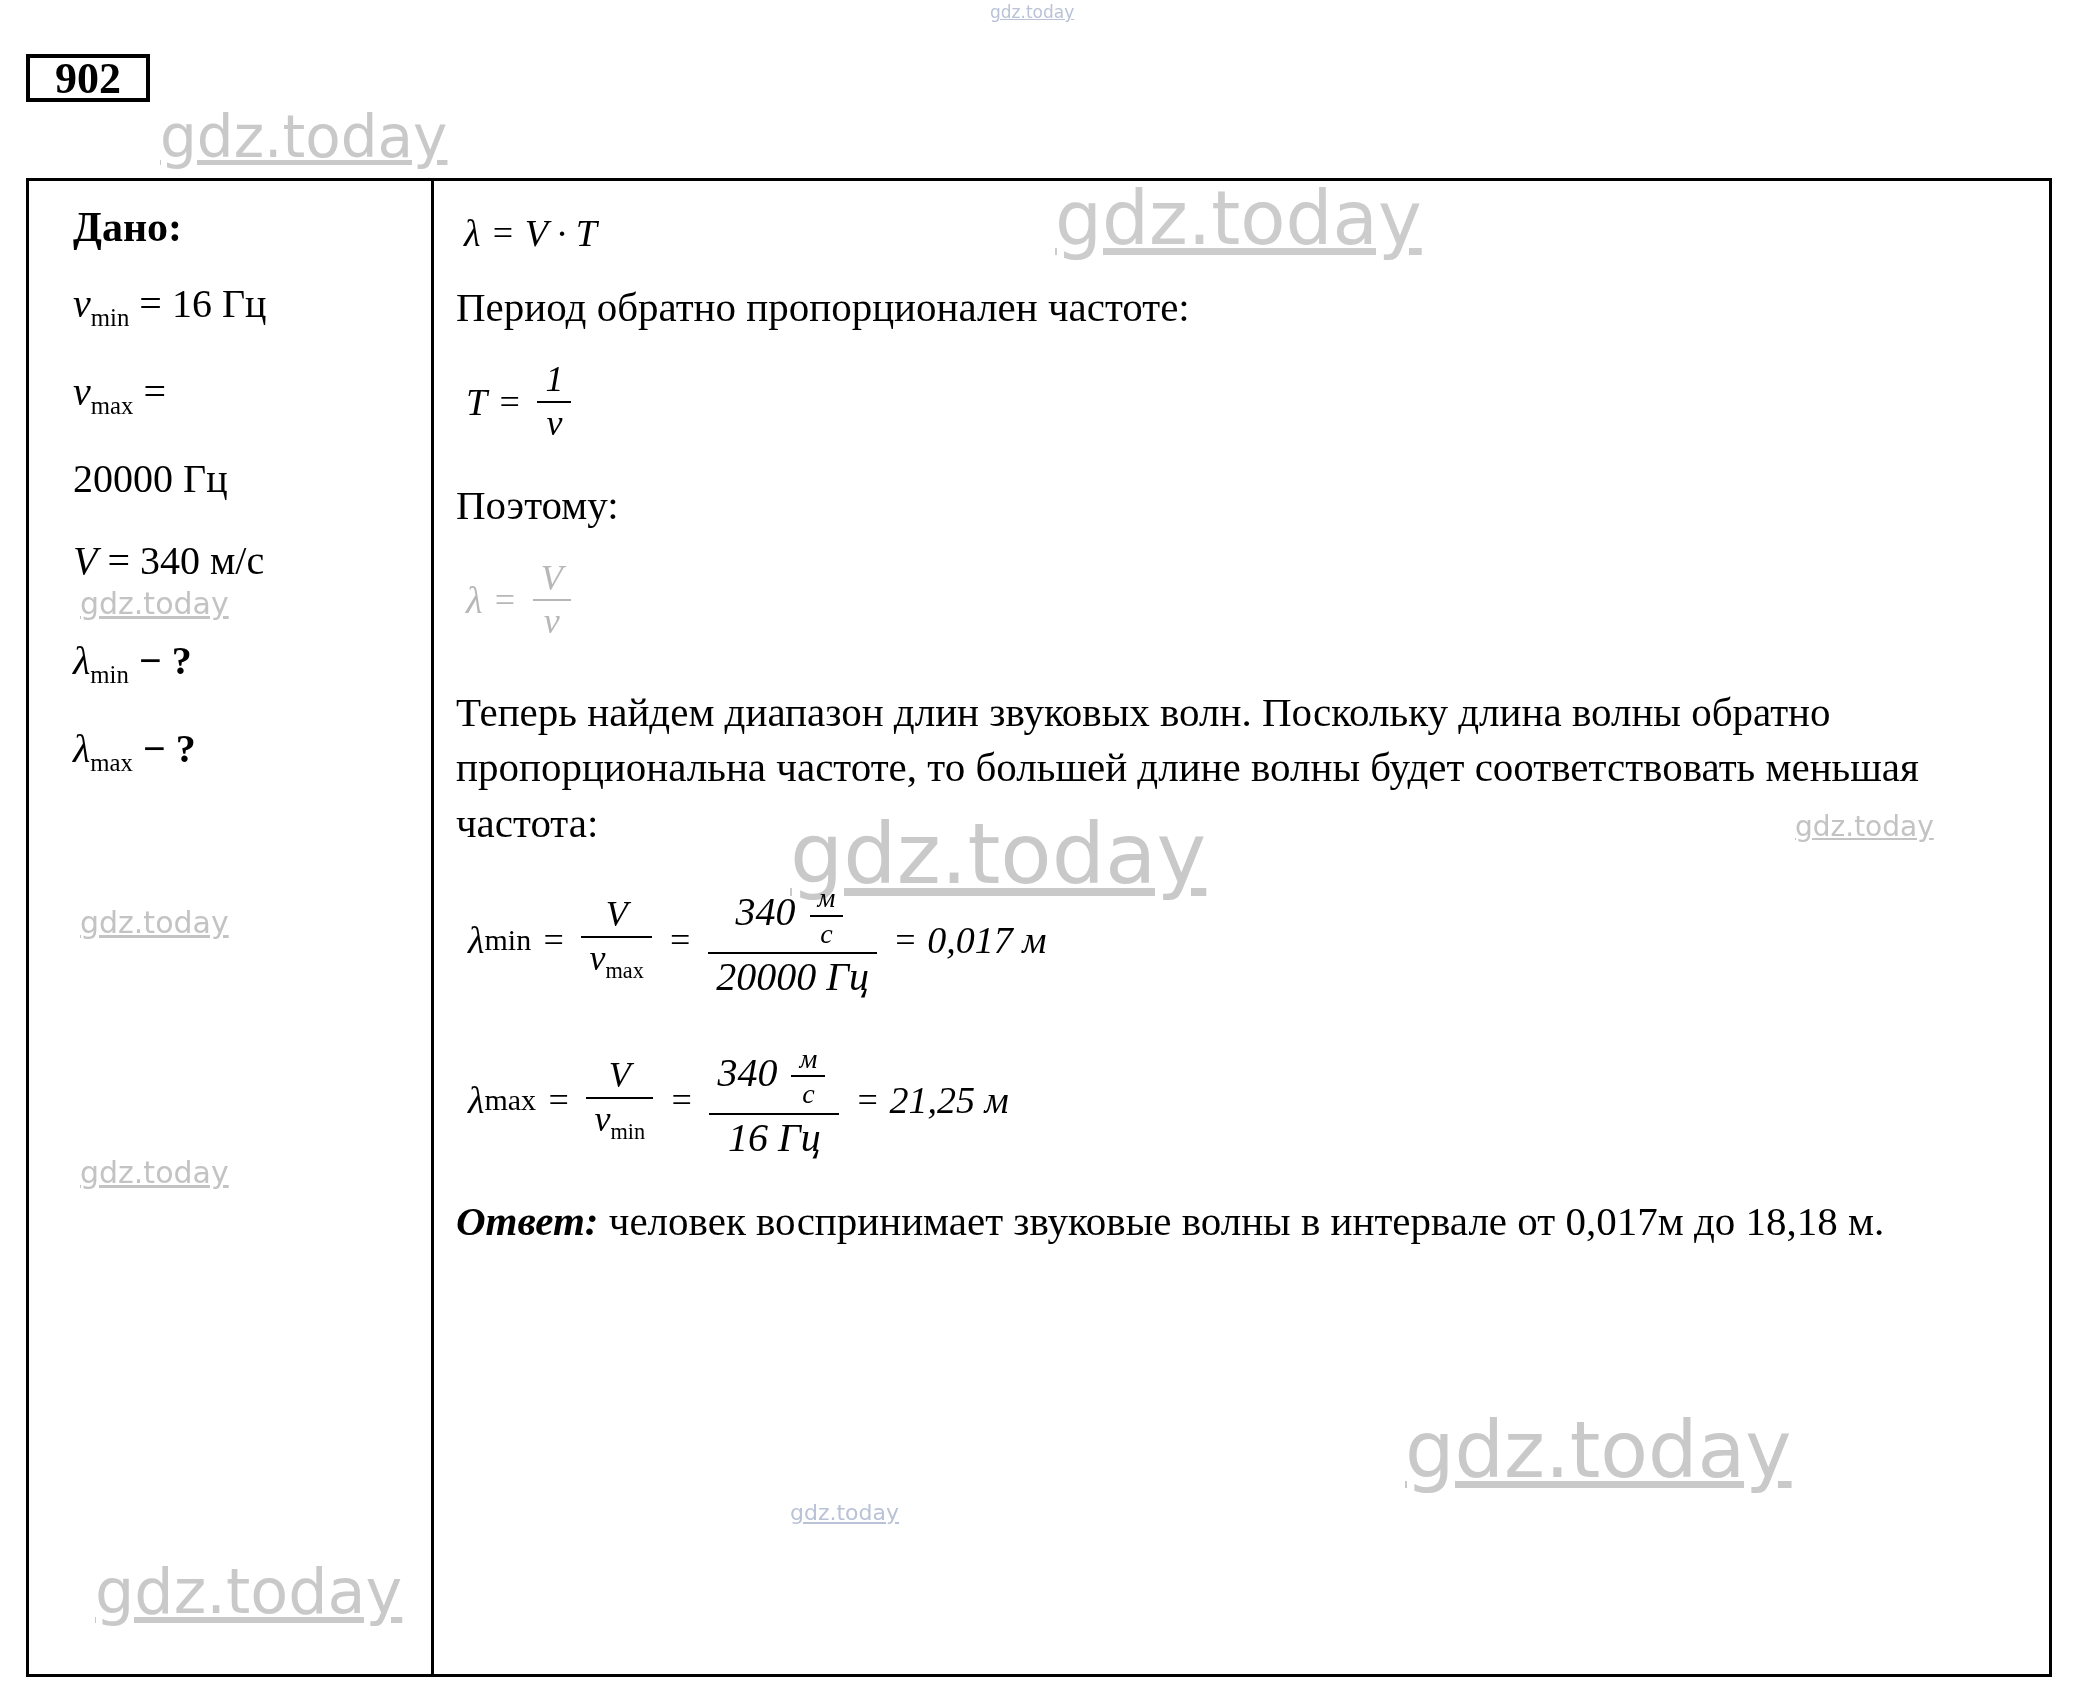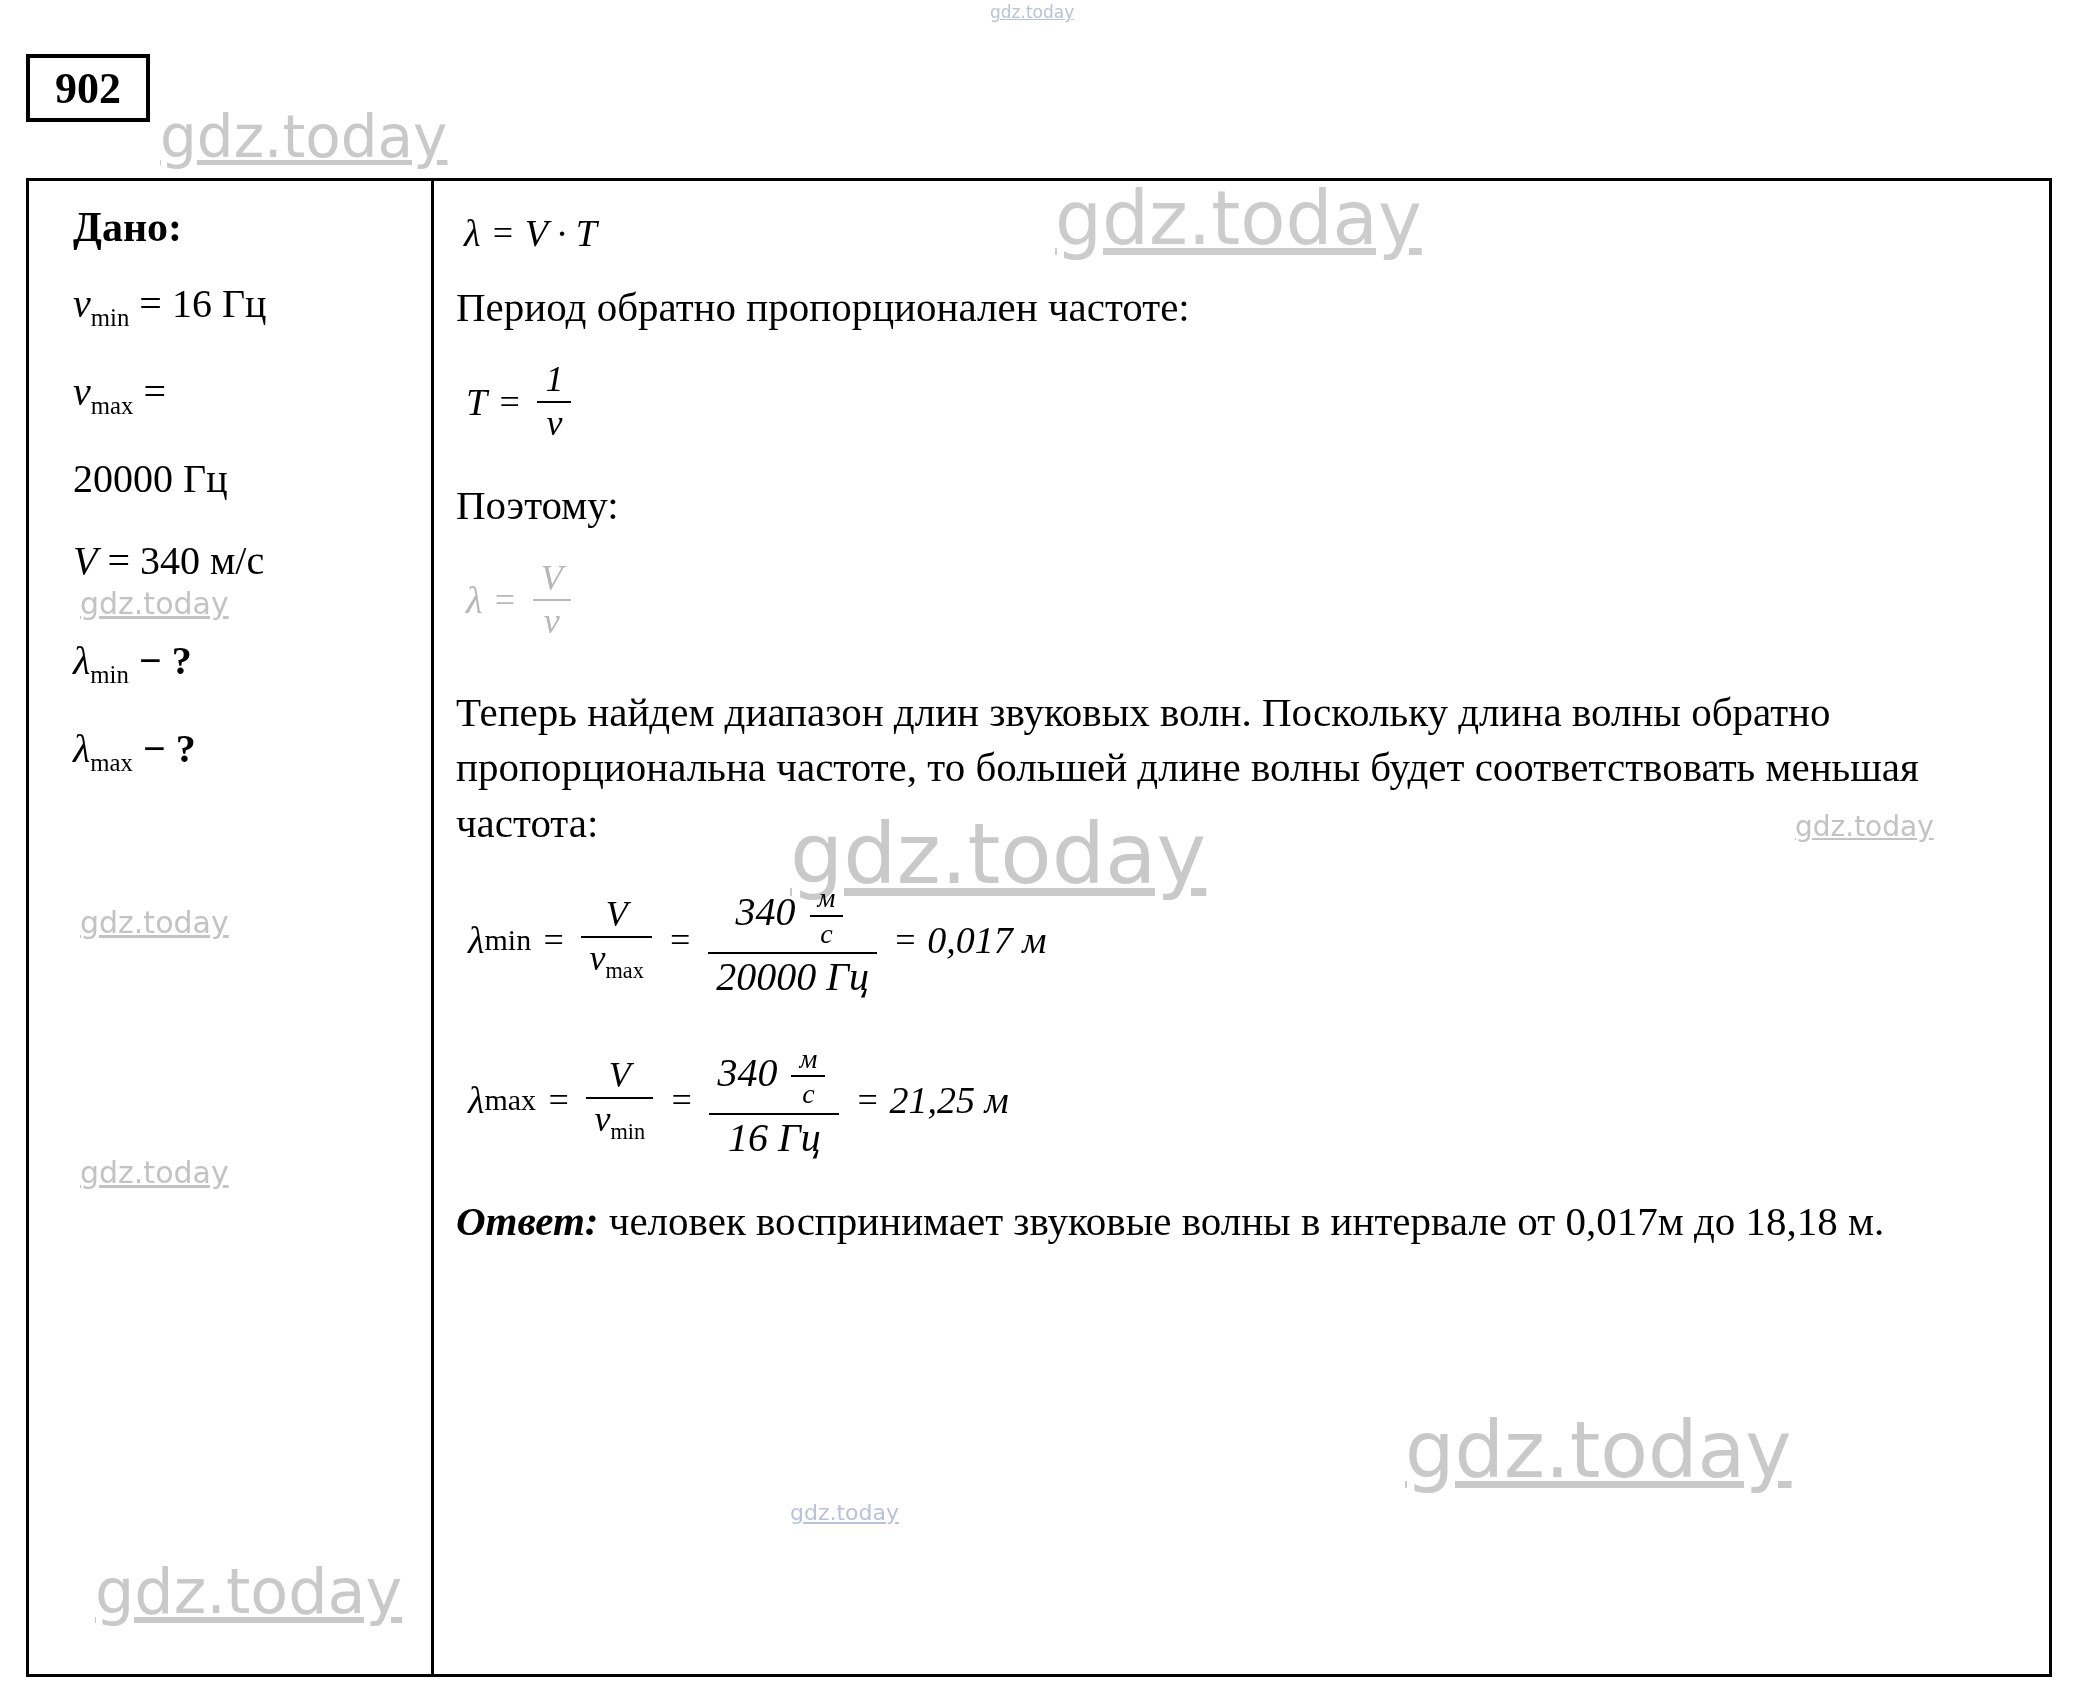--- a/index.html
+++ b/index.html
@@ -37,21 +37,21 @@
   .wm-s3      { left: 80px;   top: 1155px; font-size: 30px; color: #c3c3c3; }
   .wm-s4      { left: 1795px; top: 810px;  font-size: 28px; color: #c3c3c3; }
   .wm-s5      { left: 790px;  top: 1500px; font-size: 22px; color: #b9c2d6; }
 
   
   .task-number {
     position: absolute;
     left: 26px;
     top: 54px;
     width: 124px;
-    height: 68px;
+    height: 48px;
     border: 4px solid #000;
     box-sizing: border-box;
     display: flex;
     align-items: center;
     justify-content: center;
     font-size: 44px;
     font-weight: bold;
     background: #fff;
     z-index: 5;
   }

